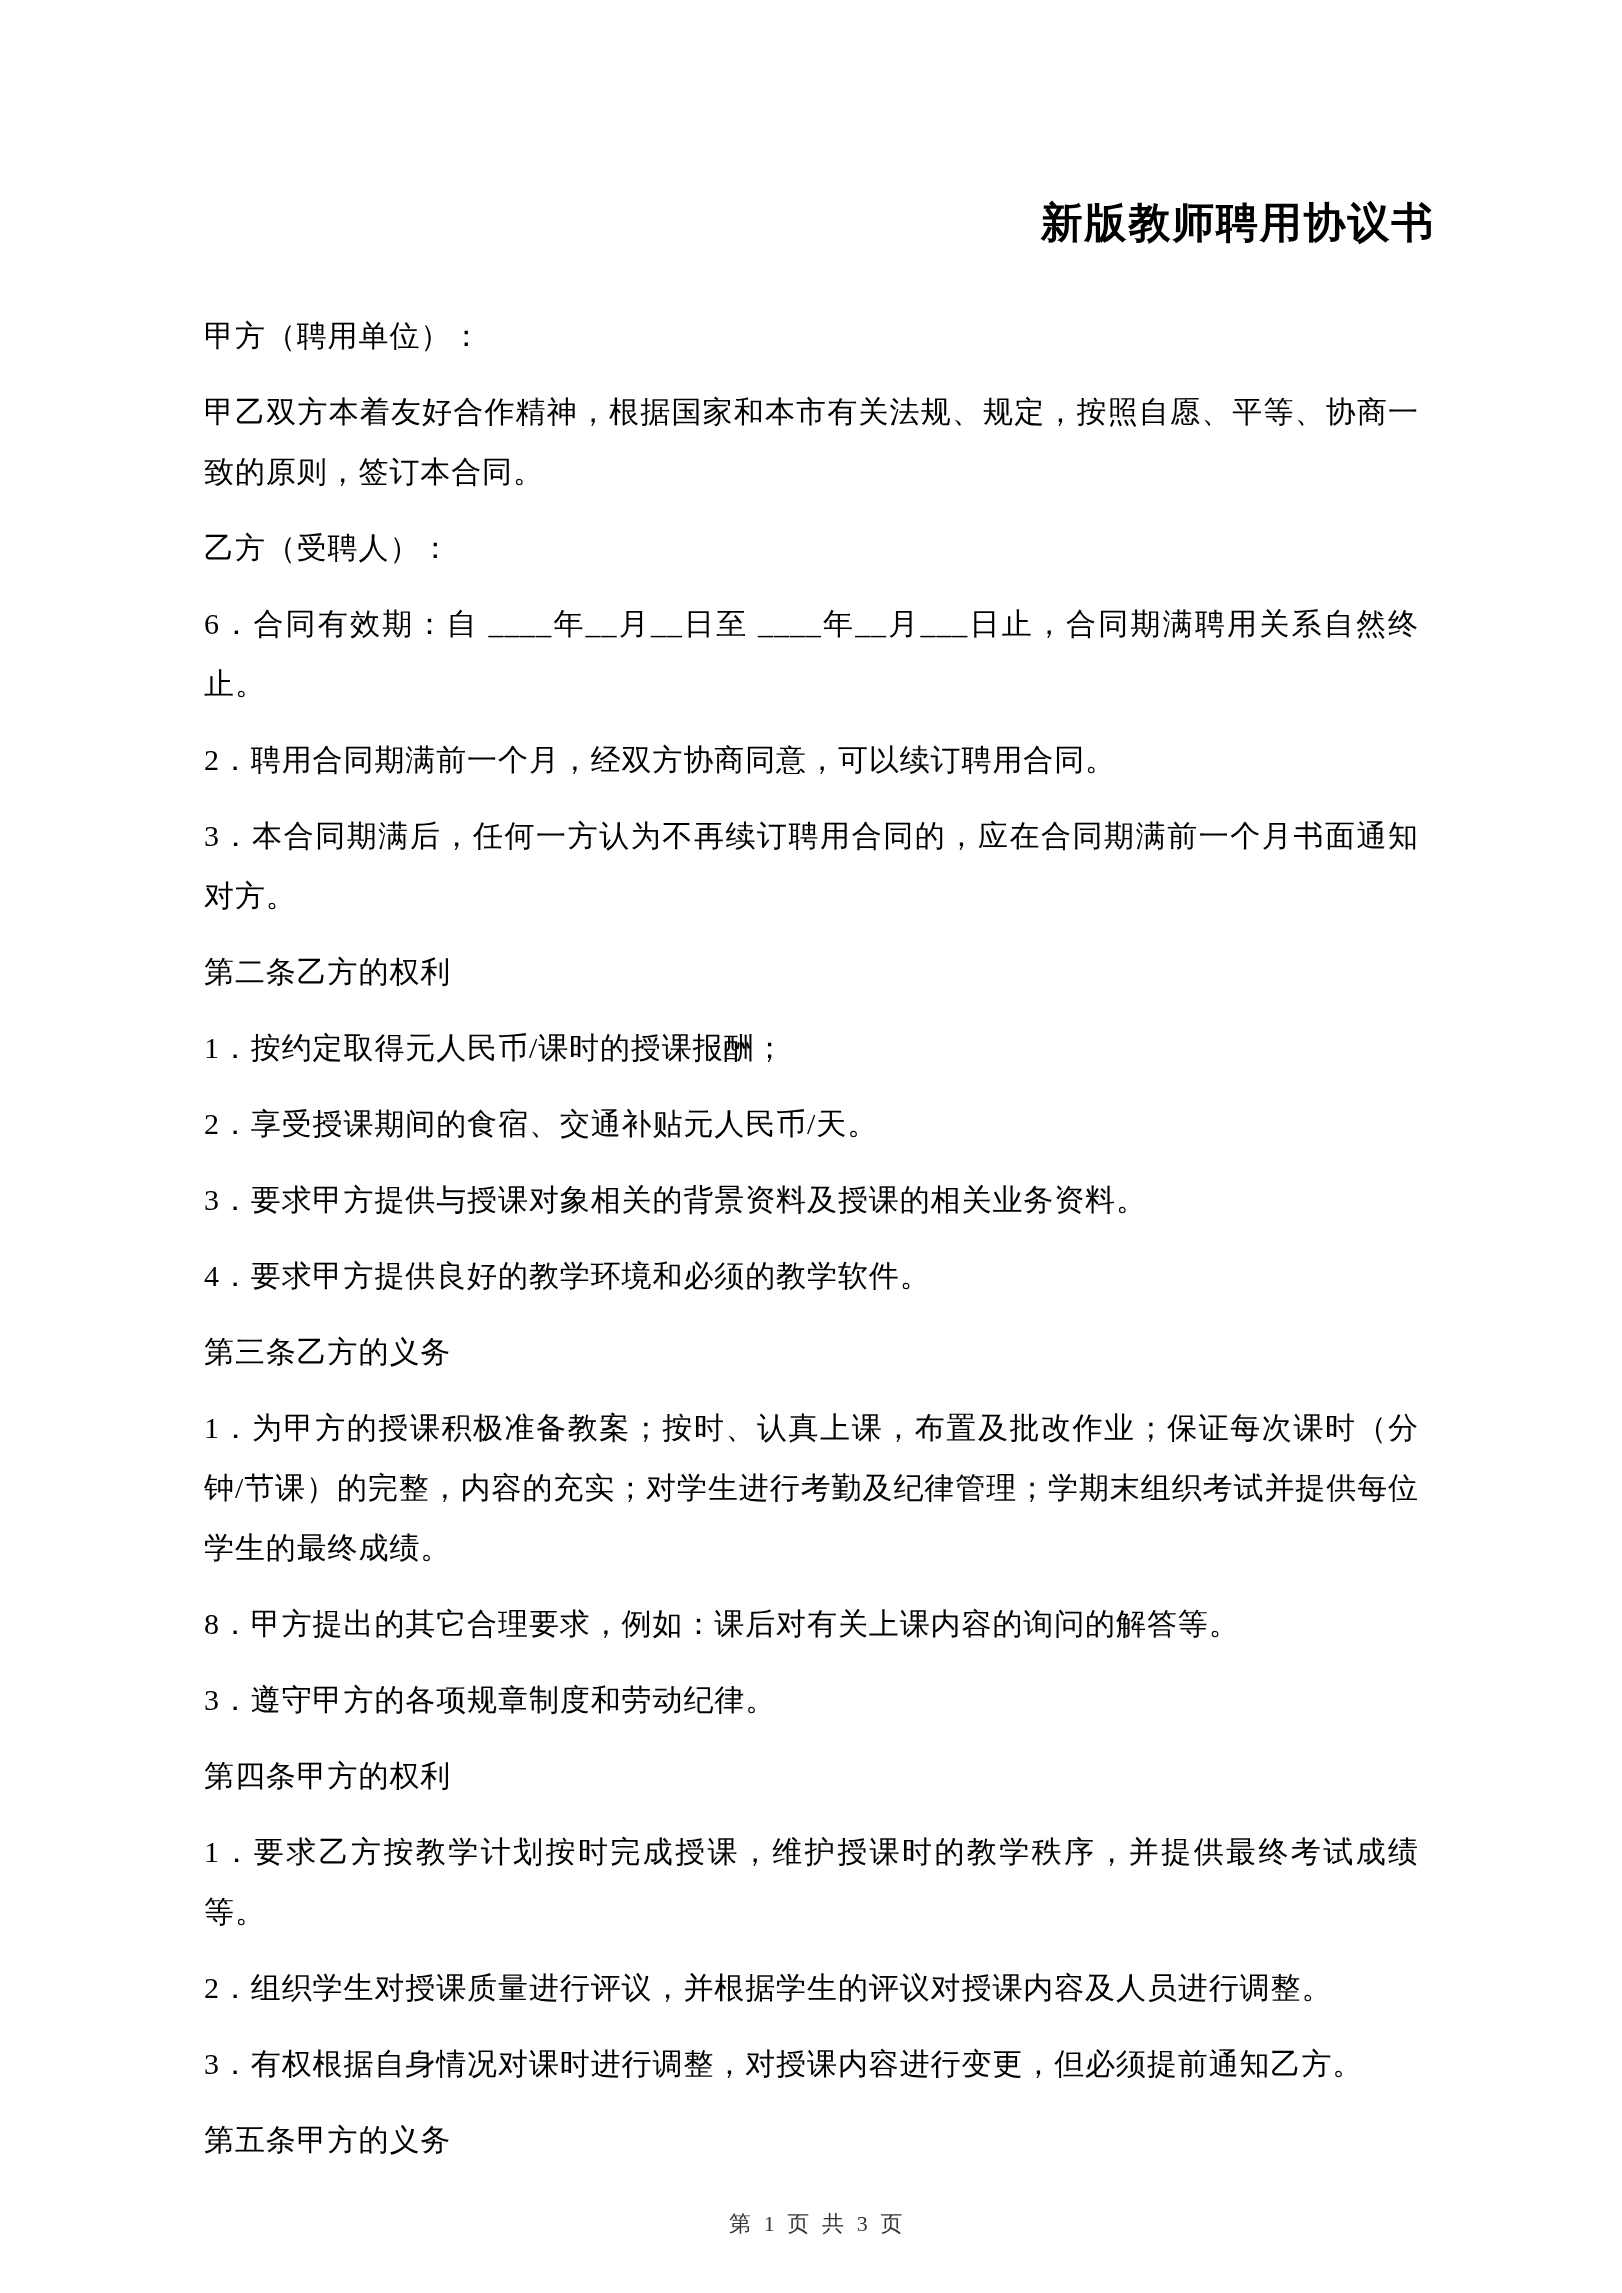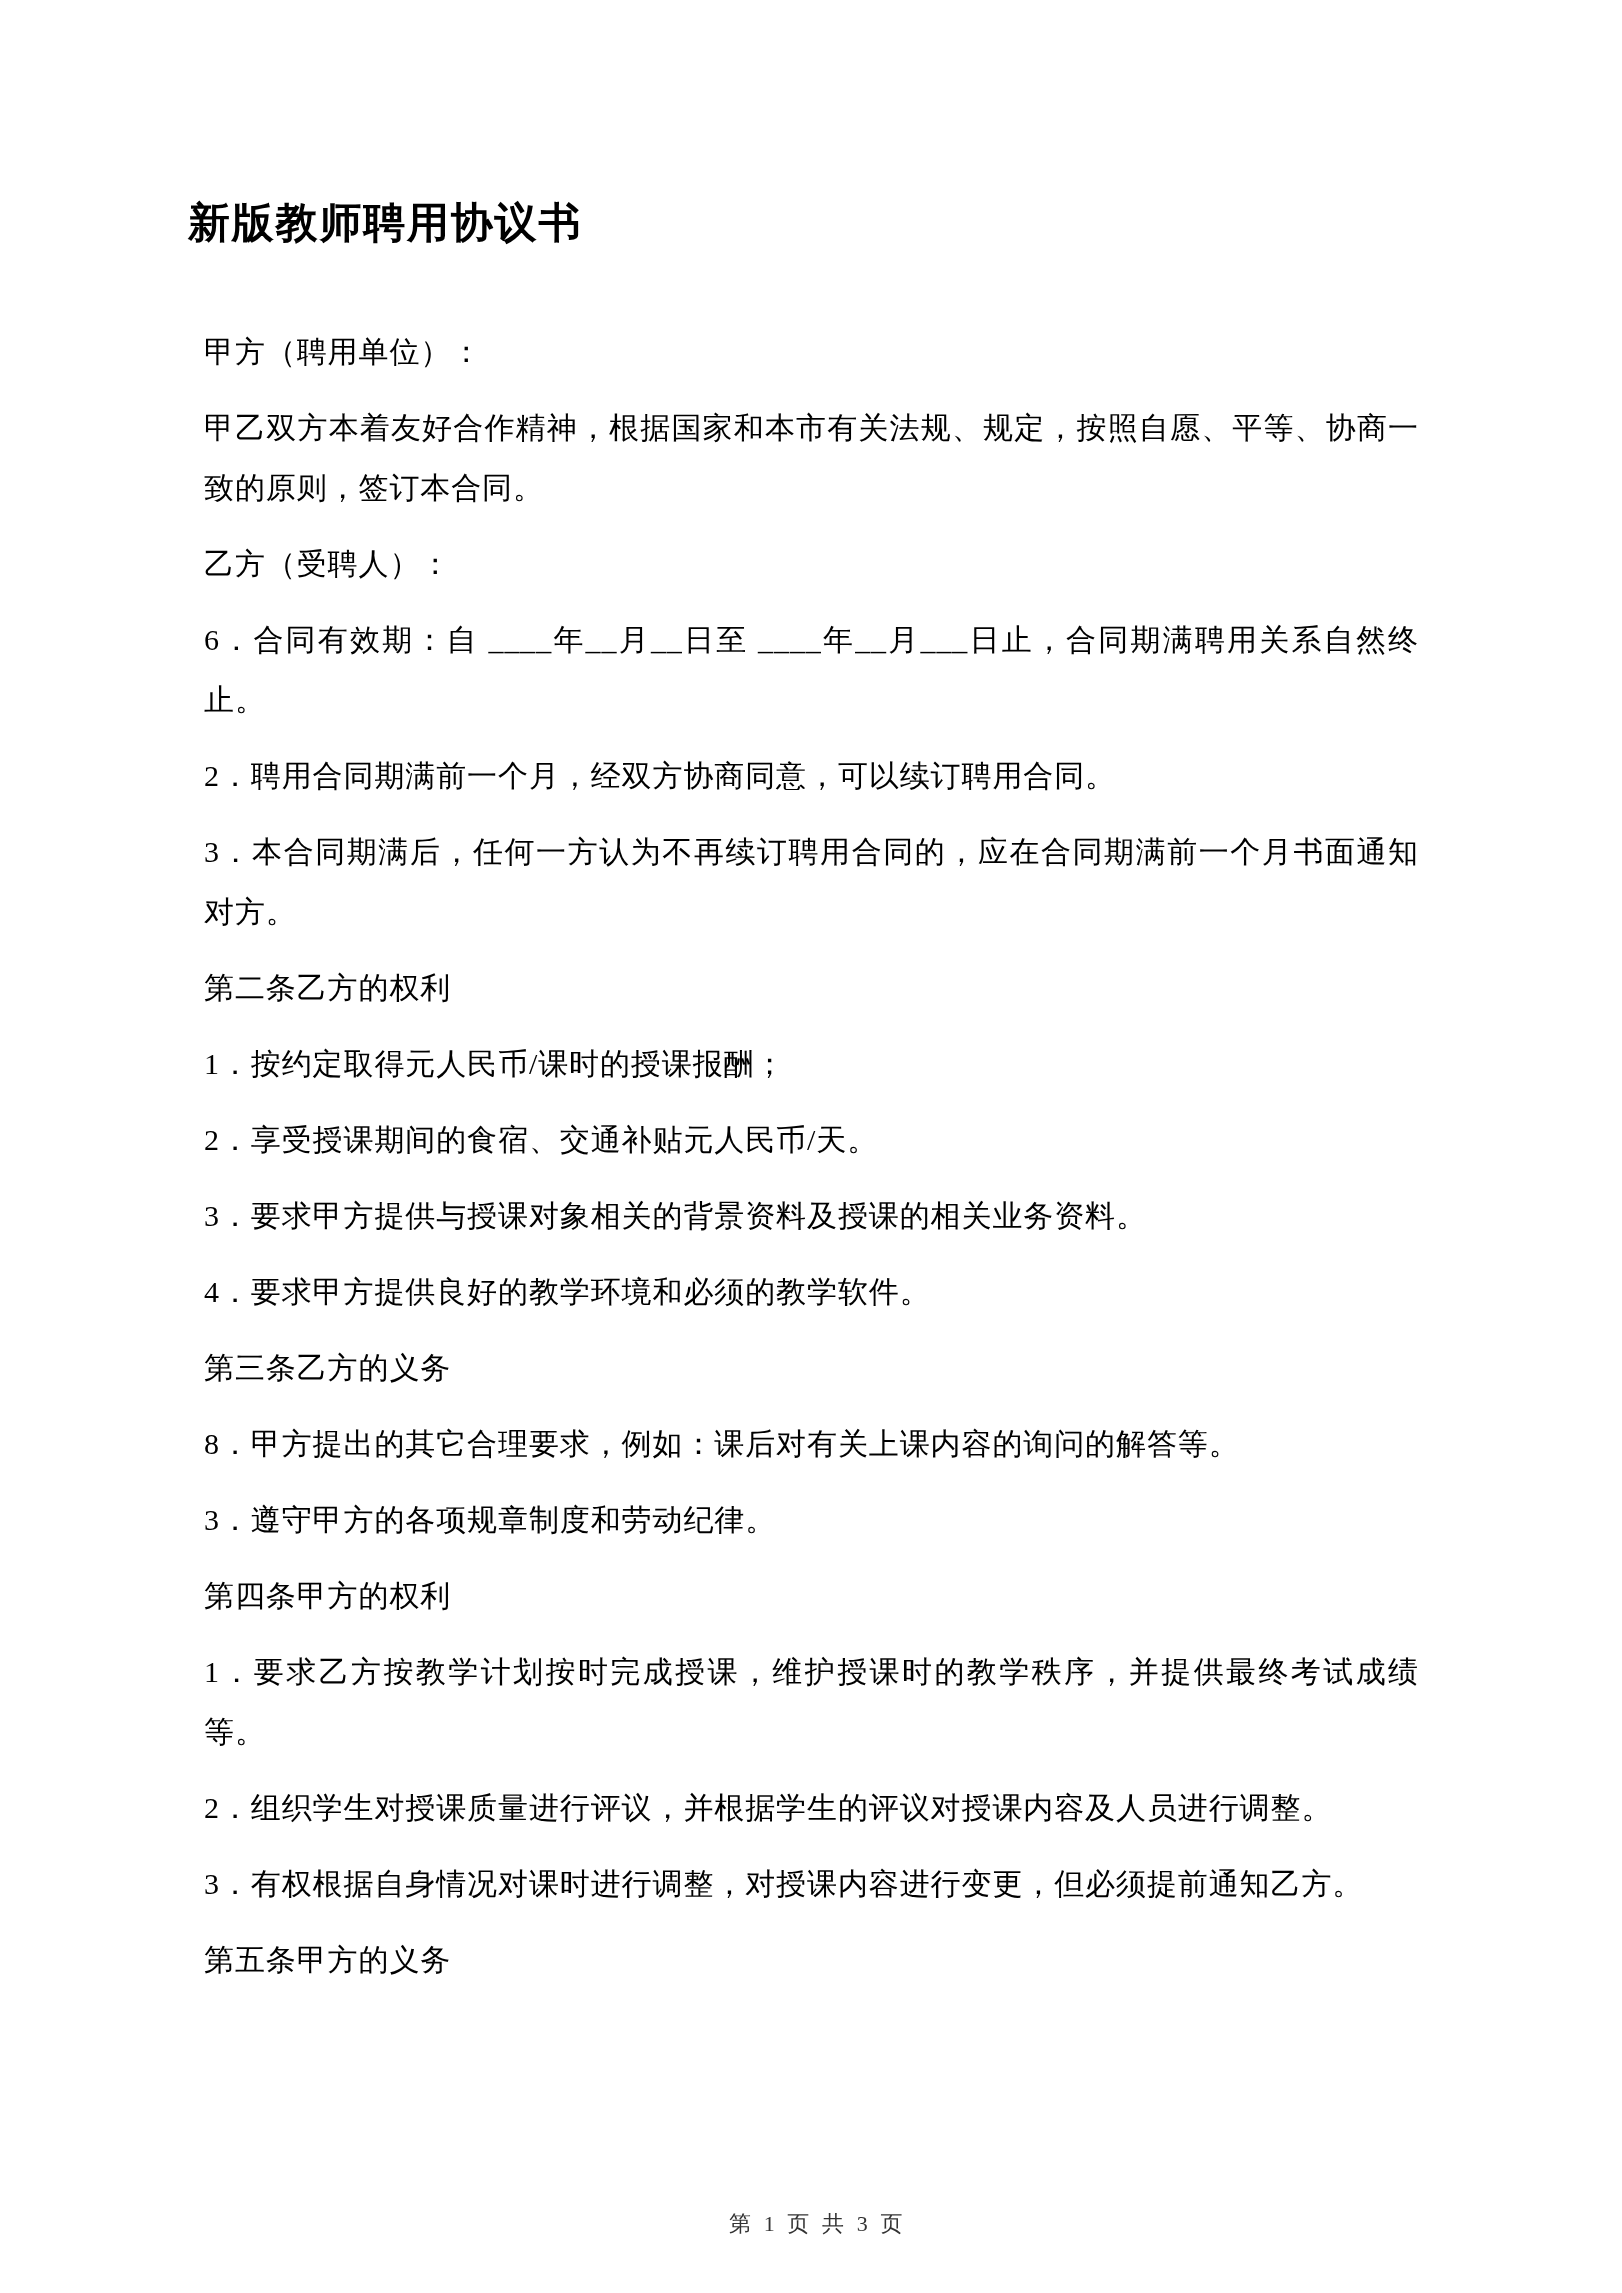--- a/index.html
+++ b/index.html
@@ -17,27 +17,27 @@
   }
   .page {
     box-sizing: border-box;
     width: 1623px;
     height: 2294px;
     padding: 195px 188px 0 188px;
     background: #ffffff;
     position: relative;
   }
   .doc-title {
-    text-align: left;
+    text-align: right;
     font-family: "Liberation Sans", sans-serif;
     font-weight: bold;
     font-size: 42px;
     line-height: 55px;
     letter-spacing: 1.8px;
-    margin: 0 0 72px 0;
+    margin: 0 0 56px 0;
     color: #000000;
   }
   .doc-body p {
     margin: 16px;
     font-size: 30px;
     line-height: 60px;
     text-align: justify;
     letter-spacing: 0.9px;
     color: #000000;
     word-break: break-all;
@@ -66,20 +66,21 @@
       <p>乙方（受聘人）：</p>
       <p>6．合同有效期：自 ____年__月__日至 ____年__月___日止，合同期满聘用关系自然终止。</p>
       <p>2．聘用合同期满前一个月，经双方协商同意，可以续订聘用合同。</p>
       <p>3．本合同期满后，任何一方认为不再续订聘用合同的，应在合同期满前一个月书面通知对方。</p>
       <p>第二条乙方的权利</p>
       <p>1．按约定取得元人民币/课时的授课报酬；</p>
       <p>2．享受授课期间的食宿、交通补贴元人民币/天。</p>
       <p>3．要求甲方提供与授课对象相关的背景资料及授课的相关业务资料。</p>
       <p>4．要求甲方提供良好的教学环境和必须的教学软件。</p>
       <p>第三条乙方的义务</p>
+      <p>1．为甲方的授课积极准备教案；按时、认真上课，布置及批改作业；保证每次课时（分钟/节课）的完整，内容的充实；对学生进行考勤及纪律管理；学期末组织考试并提供每位学生的最终成绩。</p>
       <p>8．甲方提出的其它合理要求，例如：课后对有关上课内容的询问的解答等。</p>
       <p>3．遵守甲方的各项规章制度和劳动纪律。</p>
       <p>第四条甲方的权利</p>
       <p>1．要求乙方按教学计划按时完成授课，维护授课时的教学秩序，并提供最终考试成绩等。</p>
       <p>2．组织学生对授课质量进行评议，并根据学生的评议对授课内容及人员进行调整。</p>
       <p>3．有权根据自身情况对课时进行调整，对授课内容进行变更，但必须提前通知乙方。</p>
       <p>第五条甲方的义务</p>
     </div>
 
   <div class="page-footer">第 1 页 共 3 页</div>

